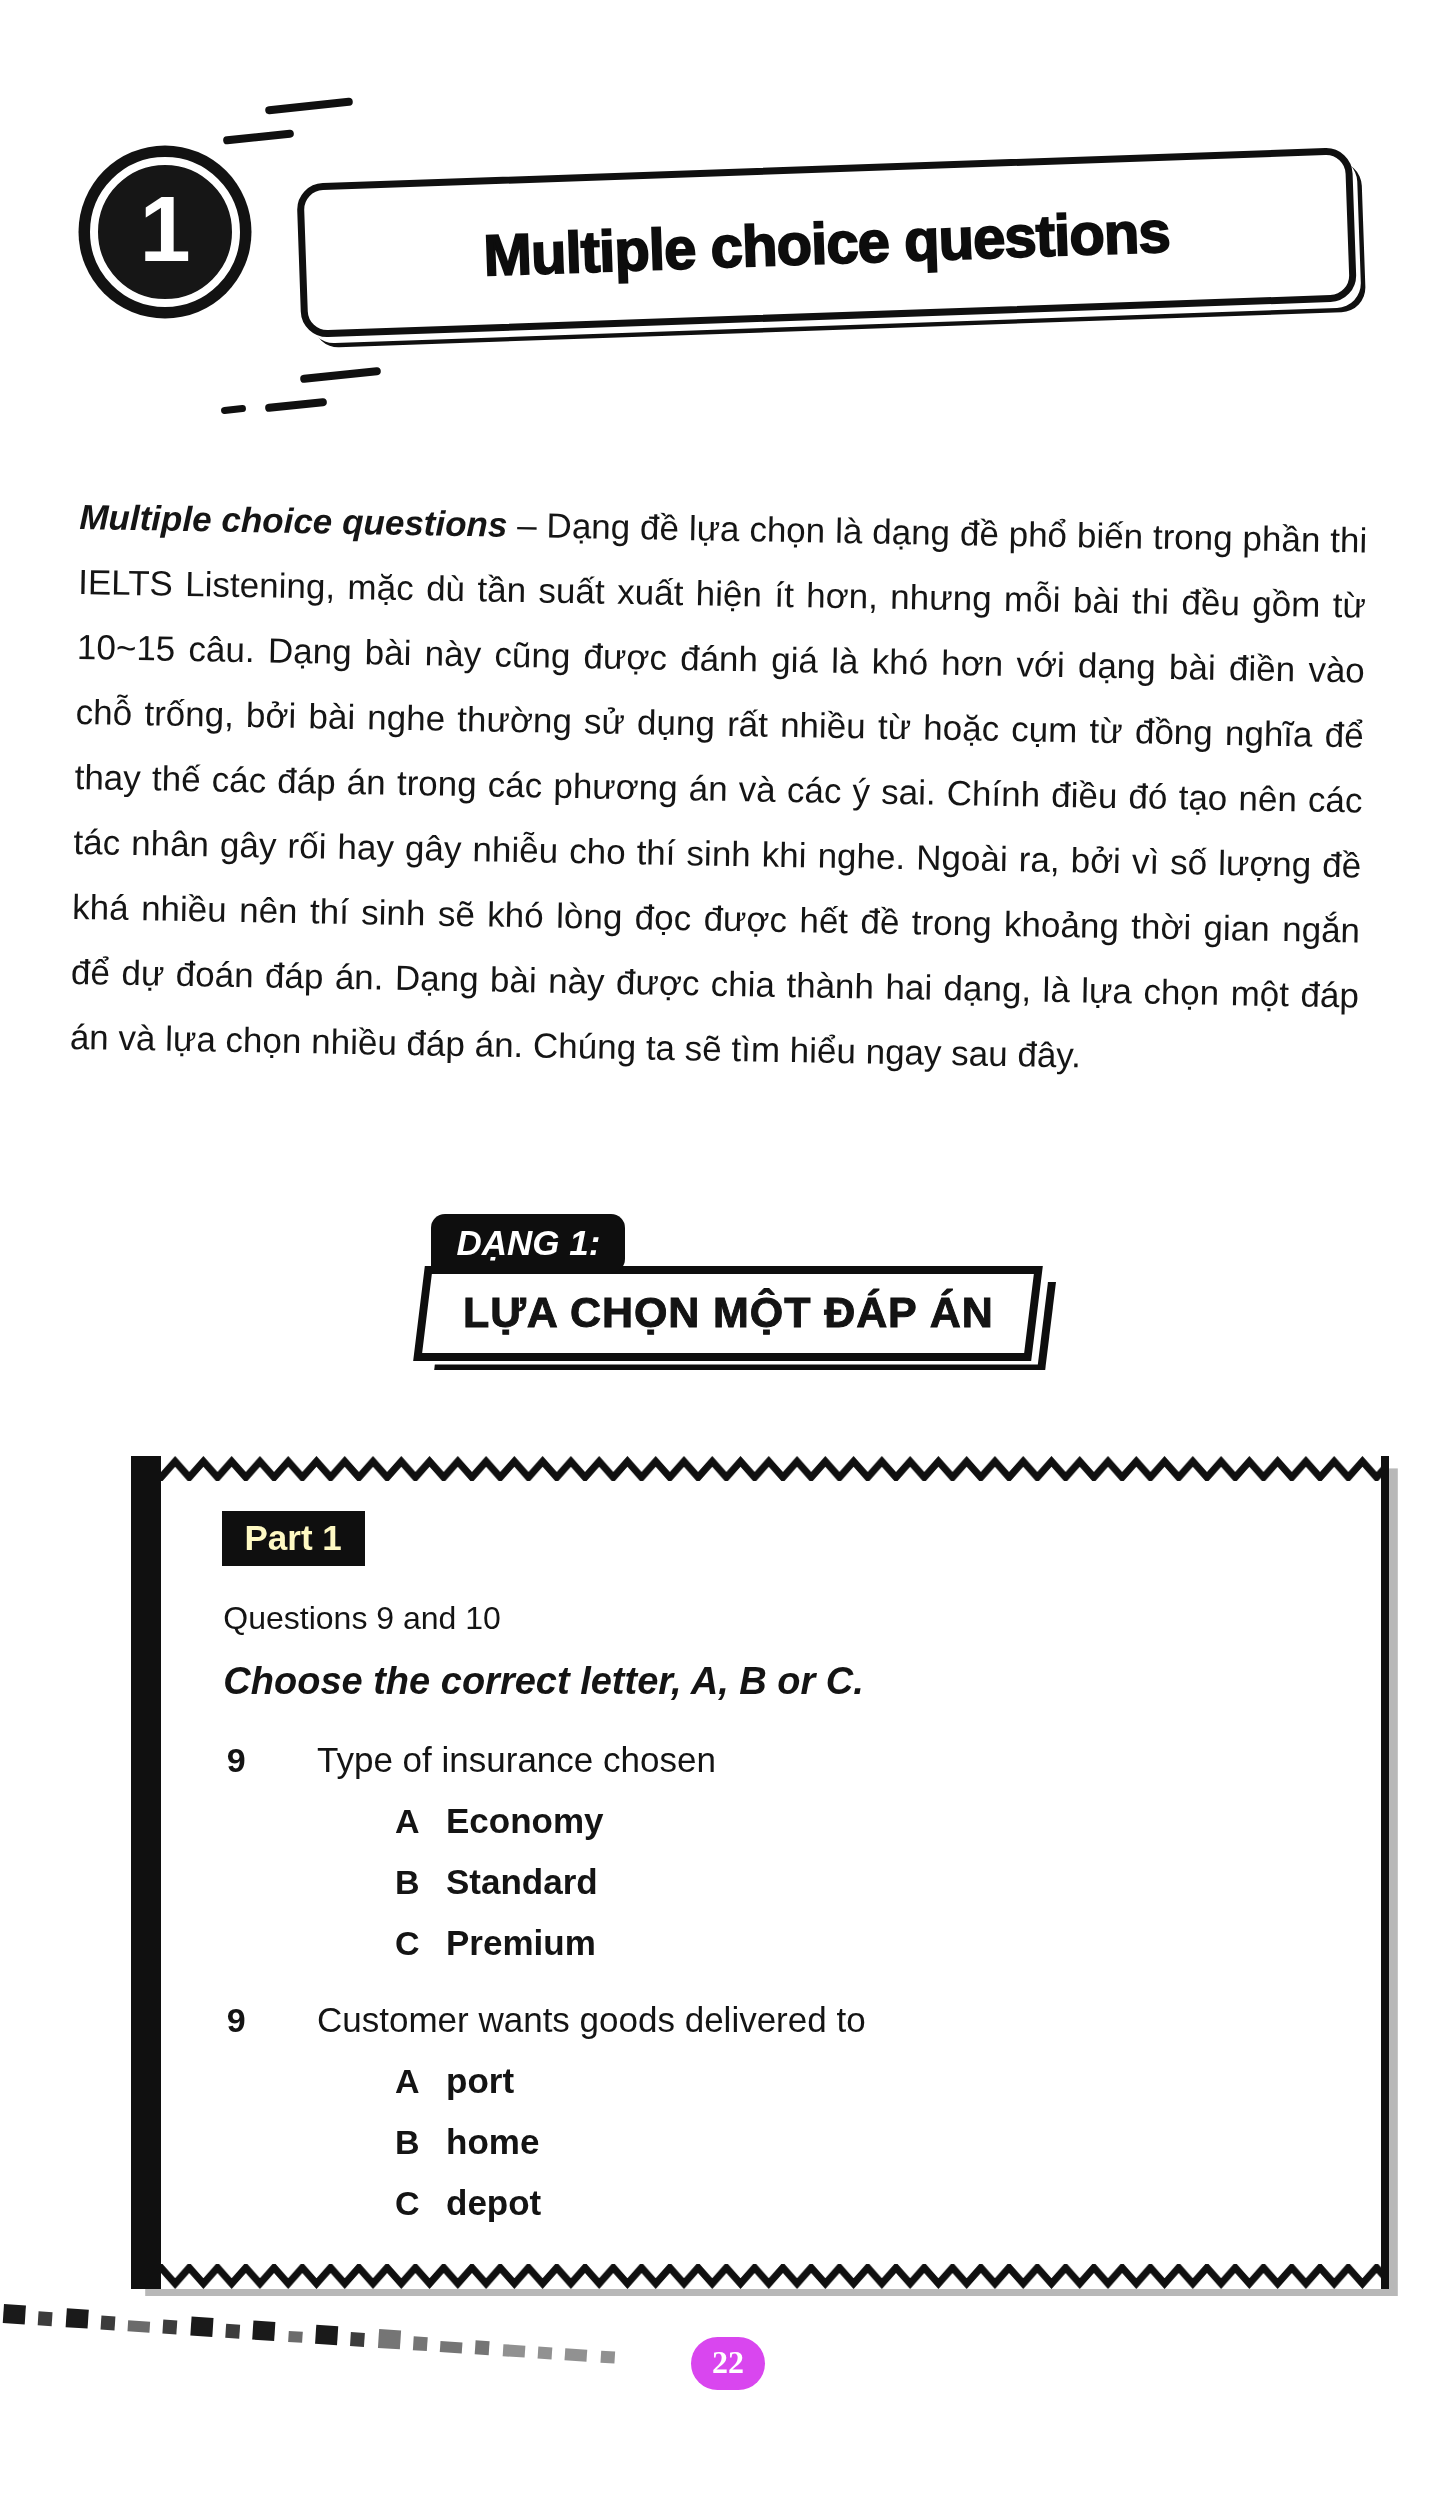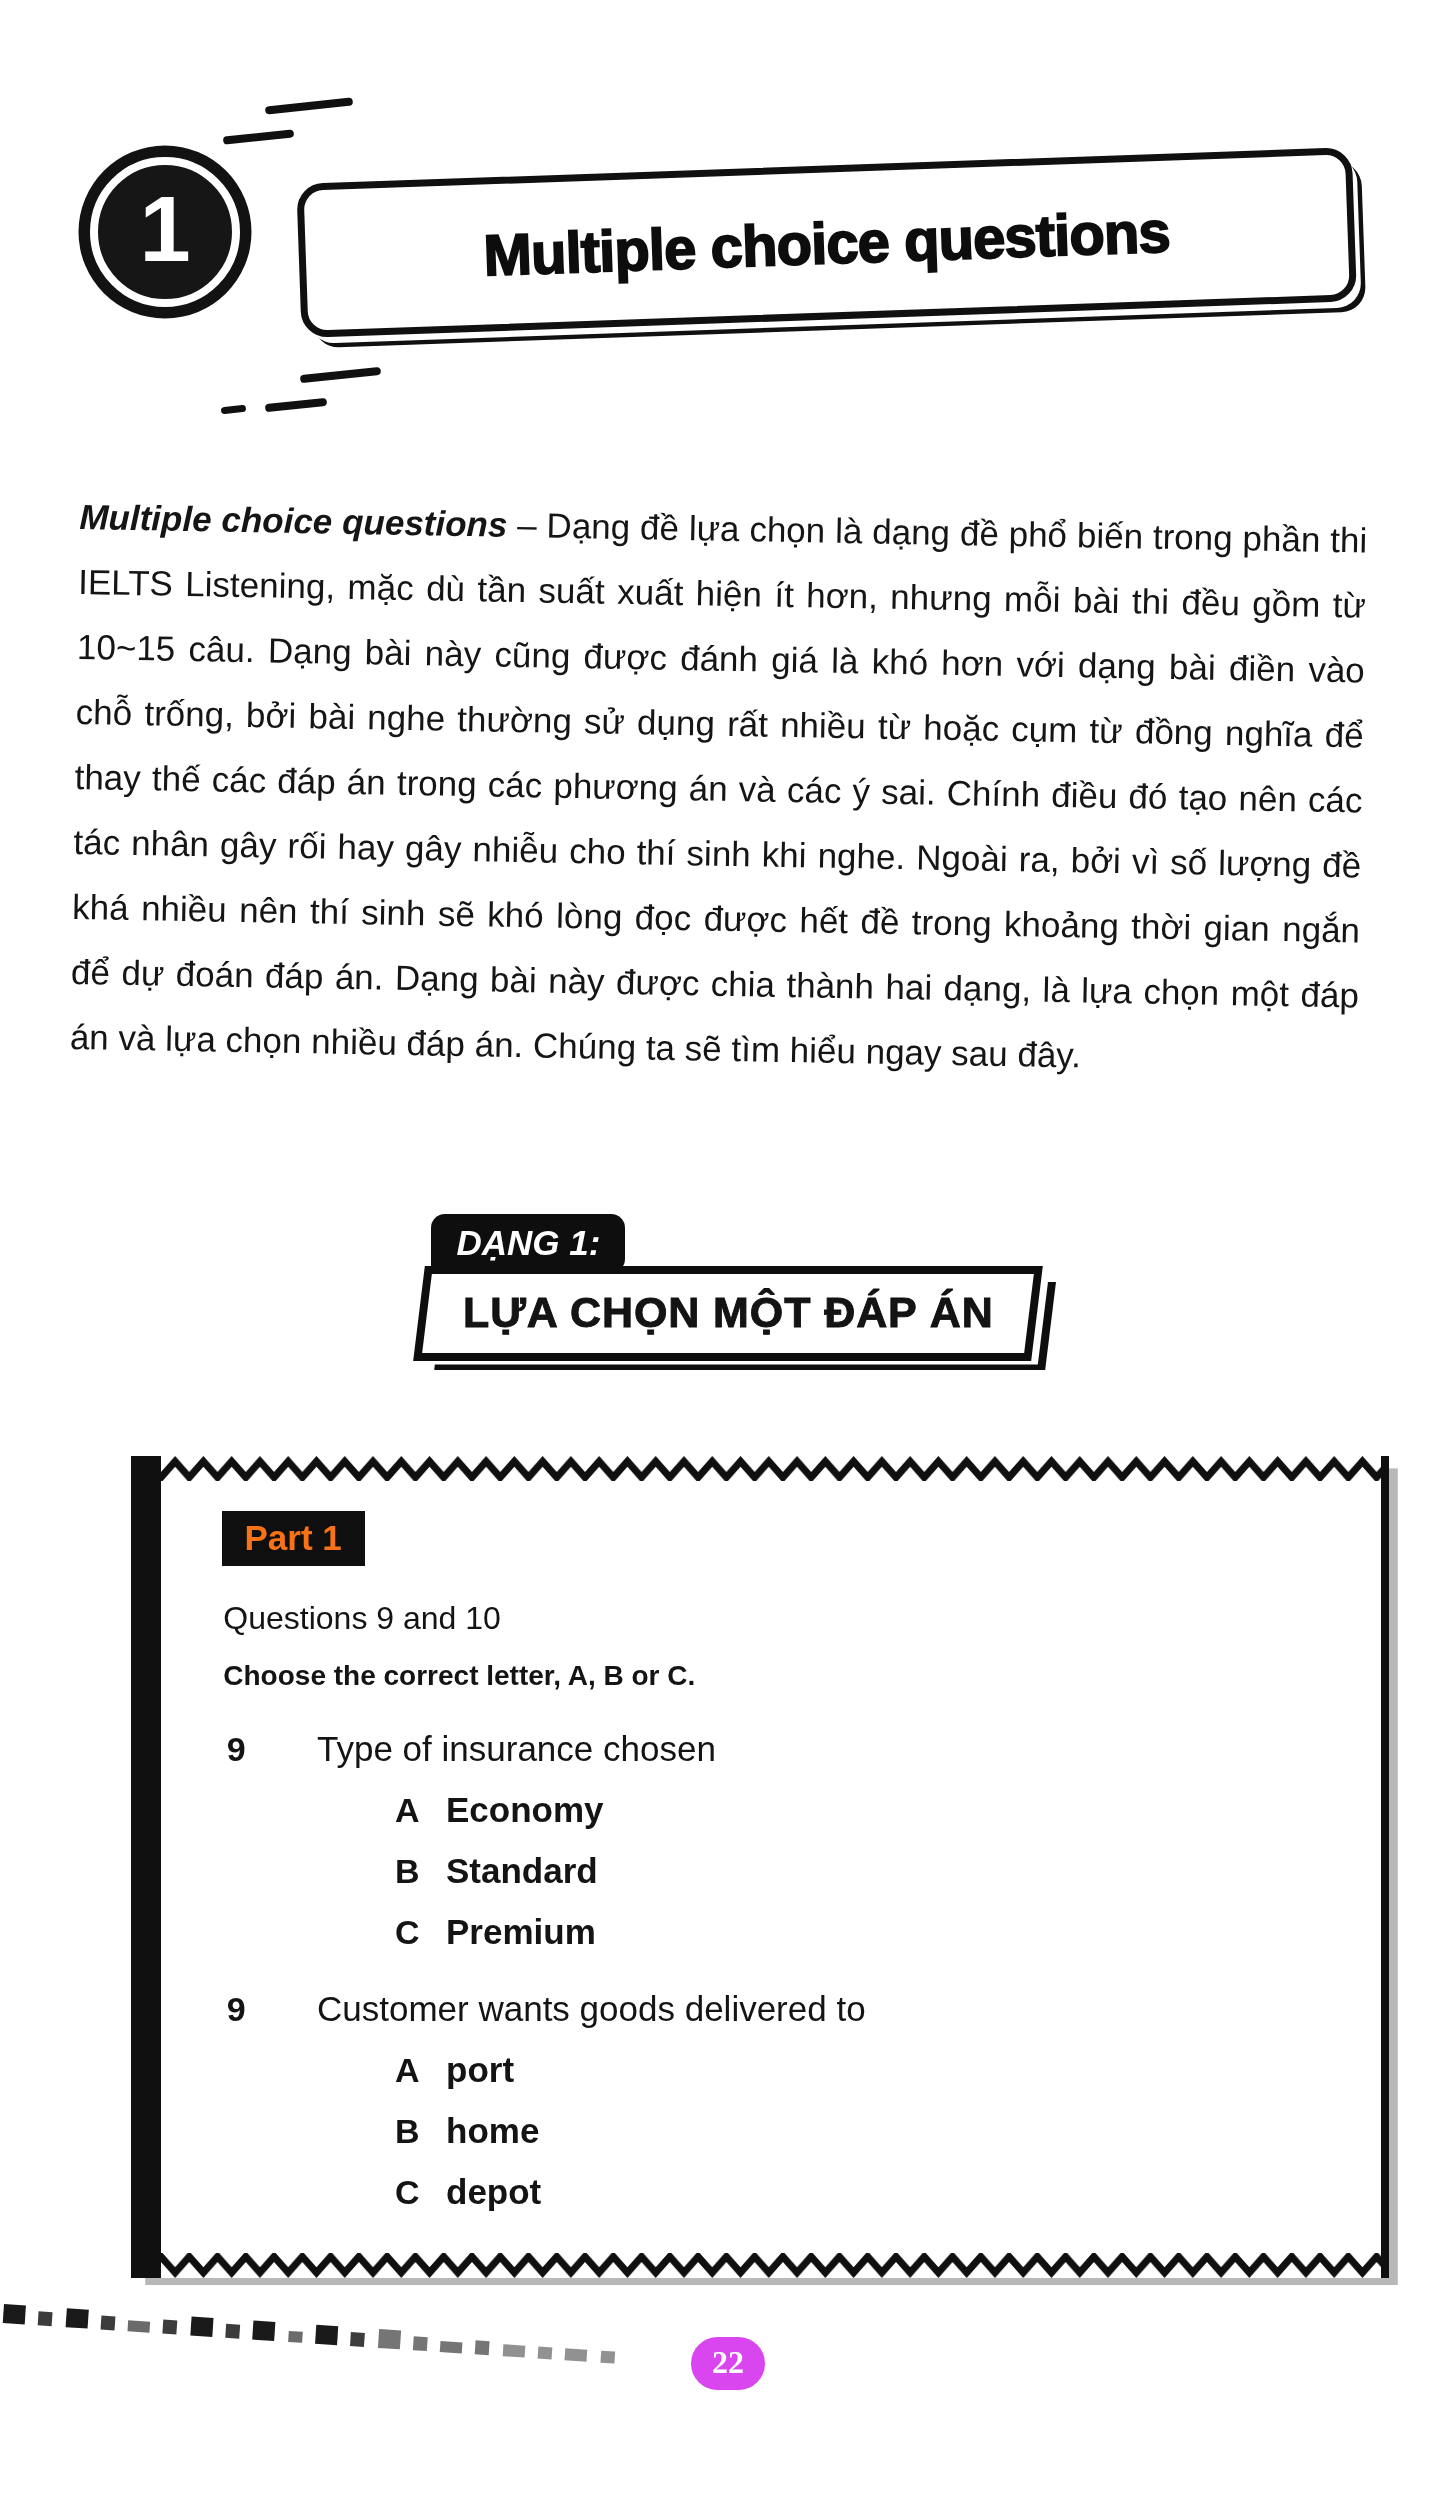--- a/index.html
+++ b/index.html
@@ -69,25 +69,25 @@
   .ex-box{
     position:relative;margin:95px 0 0 131px;width:1258px;
     background:#fff;
     border-left:30px solid #101010;border-right:8px solid #101010;
     box-shadow:11.5px 9.7px 0 -2.7px rgba(0,0,0,0.28);
     box-sizing:border-box;
   }
   .zz{display:block;width:100%;height:25px;}
   .ex-inner{padding:30px 49px 41px 57px;}
   .part-badge{
-    display:inline-block;background:#0f0f0f;color:#f97316;
+    display:inline-block;background:#0f0f0f;color:#fef9c3;
     font-size:35px;font-weight:700;padding:6.2px 23px 8.8px;margin-left:3.5px;
   }
   .ex-heading{font-size:32px;font-weight:400;margin-top:34px;padding-left:5.3px;}
-  .ex-instruction{font-size:28px;font-weight:700;margin-top:23px;padding-left:5.3px;}
+  .ex-instruction{font-size:38px;font-weight:700;font-style:italic;margin-top:23px;padding-left:5.3px;}
   .question{margin-top:37px;}
   .q-row{display:flex;align-items:baseline;}
   .q-num{flex:0 0 99px;font-size:34px;font-weight:700;padding-left:8.8px;box-sizing:border-box;}
   .q-text{font-size:35px;}
   .options{margin-left:177px;margin-top:21px;}
   .option{display:flex;align-items:baseline;}
   .option + .option{margin-top:21px;}
   .opt-letter{flex:0 0 51px;font-size:34px;font-weight:700;}
   .opt-text{font-size:35px;font-weight:bold;}
 

